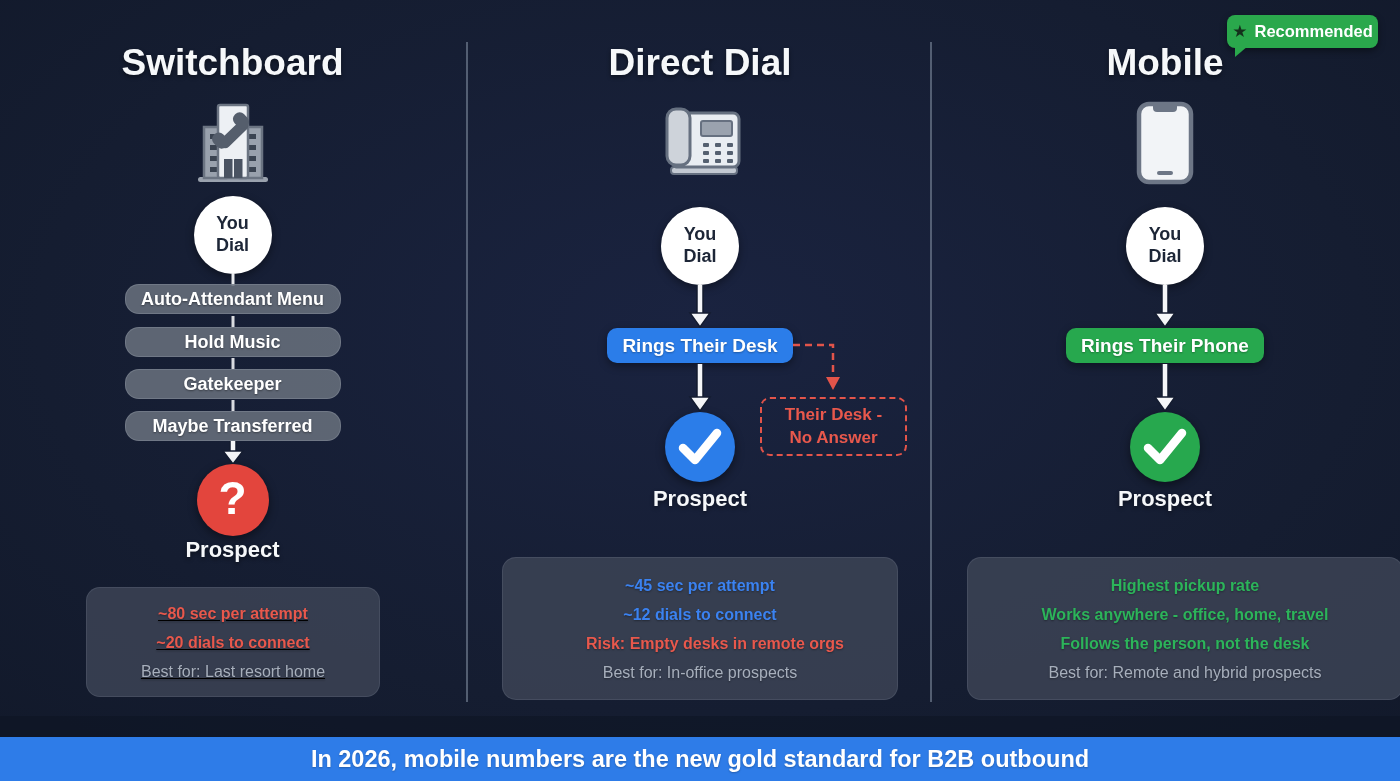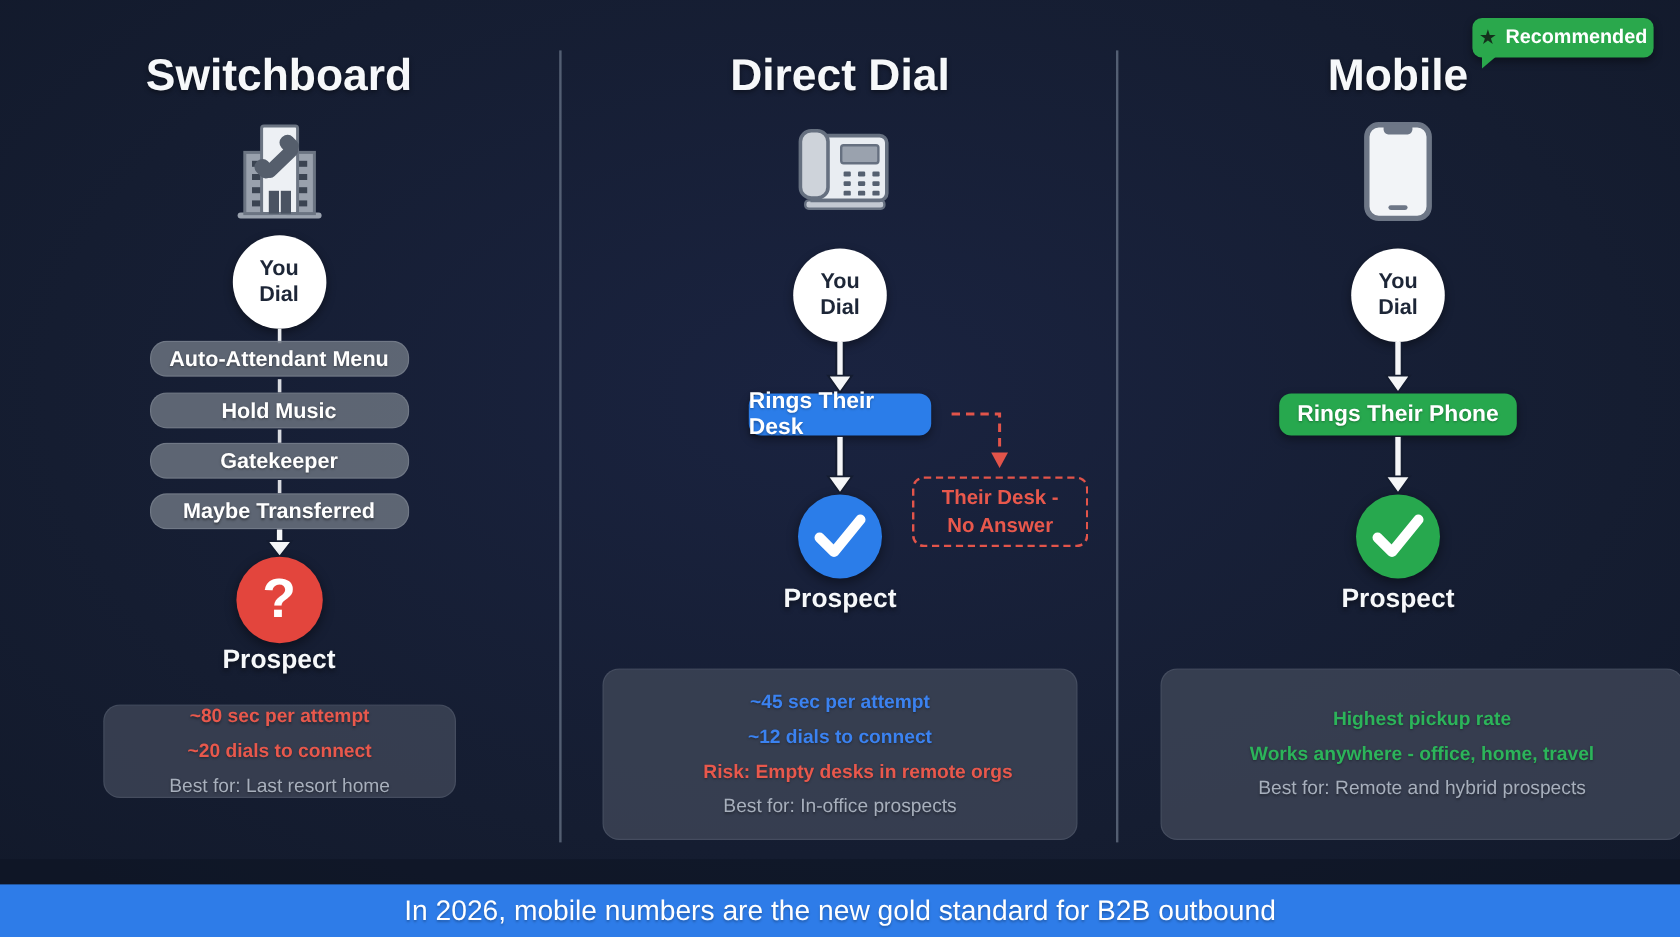--- a/index.html
+++ b/index.html
@@ -34,38 +34,38 @@
   .step-pill { width:216px; height:30px; border-radius:14px;
     background:rgba(104,112,124,.88); border:1px solid rgba(150,158,170,.35);
     color:#fff; font-weight:bold; font-size:18px;
     display:flex; align-items:center; justify-content:center;
     text-shadow:0 1px 2px rgba(0,0,0,.4); }
   .dash { width:3px; height:11px; background:rgba(238,240,243,.9); }
 
   .action-pill { height:35px; border-radius:10px; color:#fff; font-weight:bold; font-size:19px;
     display:flex; align-items:center; justify-content:center; top:328px;
     box-shadow:0 3px 8px rgba(0,0,0,.4); text-shadow:0 1px 2px rgba(0,0,0,.3); }
-  #pill-desk  { width:152px; background:#2b7de9; }
+  #pill-desk  { width:186px; background:#2b7de9; }
   #pill-phone { width:198px; background:#27a84e; }
 
   .outcome-circle { border-radius:50%; display:flex; align-items:center; justify-content:center;
     box-shadow:0 3px 10px rgba(0,0,0,.45); }
   #q-circle { width:72px; height:72px; background:#e3453d; top:464px; }
   #q-circle .qmark { color:#fff; font-size:46px; font-weight:bold; line-height:1; padding-bottom:4px; }
   #check-circle-blue  { width:70px; height:70px; background:#2b7de9; top:412px; }
   #check-circle-green { width:70px; height:70px; background:#27a84e; top:412px; }
 
   .prospect-label { width:100%; text-align:center; position:absolute;
     font-size:22px; font-weight:bold; color:#f6f8fa; text-shadow:0 2px 4px rgba(0,0,0,.45); }
   #col-switchboard .prospect-label { top:537px; }
   #col-directdial .prospect-label, #col-mobile .prospect-label { top:486px; }
 
   .stats-box { position:absolute; background:rgba(62,70,87,.8); border:1px solid rgba(140,150,165,.18);
     border-radius:14px; display:flex; flex-direction:column; align-items:center; justify-content:center; }
-  #stats-switchboard { left:46px; top:587px; width:294px; height:78px; }
+  #stats-switchboard { left:46px; top:587px; width:294px; height:110px;text-decoration:underline; }
   #stats-directdial  { left:2px;  top:557px; width:396px; height:143px; }
   #stats-mobile      { left:2px;  top:557px; width:436px; height:143px; }
   .stat-line { font-size:16px; font-weight:bold; line-height:29px; white-space:nowrap;
     text-shadow:0 1px 2px rgba(0,0,0,.35); }
   .stat-line.muted { font-weight:normal; }
 
   .risk-box { position:absolute; left:260px; top:397px; width:147px; height:59px;
     border:2.5px dashed #e2544a; border-radius:10px;
     display:flex; align-items:center; justify-content:center; text-align:center;
     color:#e8584c; font-weight:bold; font-size:17px; line-height:1.3; padding:0 10px; }
@@ -74,21 +74,21 @@
   .badge { position:absolute; left:262px; top:15px; width:151px; height:33px;
     background:#2aa84c; border-radius:8px; display:flex; align-items:center; justify-content:center;
     gap:7px; box-shadow:0 3px 7px rgba(0,0,0,.4); }
   .badge .star { color:#14301c; font-size:17px; line-height:1; }
   .badge .badge-label { color:#fff; font-weight:bold; font-size:16.5px; }
   .badge-tail { position:absolute; left:270px; top:46px; width:0; height:0;
     border-top:11px solid #2aa84c; border-right:13px solid transparent; }
 
   #banner { position:absolute; left:0; top:737px; width:1400px; height:44px; background:#2e7ce8;
     display:flex; align-items:center; justify-content:center; }
-  #banner .banner-text { color:#fff; font-weight:normal; font-size:23.5px; text-shadow:0 1px 2px rgba(0,0,0,.25); }
+  #banner .banner-text { color:#fff; font-weight:bold; font-size:23.5px; text-shadow:0 1px 2px rgba(0,0,0,.25); }
 
   svg { display:block; }
 </style>
 </head>
 <body>
 
 <div id="stage">
   <div class="bottom-shade"></div>
   <div class="divider" id="divider-1"></div>
   <div class="divider" id="divider-2"></div>
@@ -271,20 +271,21 @@
       <svg width="44" height="38" viewBox="0 0 44 38">
         <polyline points="5,20 17,32 39,5" fill="none" stroke="#ffffff" stroke-width="8.5" stroke-linecap="round" stroke-linejoin="round"></polyline>
       </svg>
     </div>
 
     <div class="prospect-label">Prospect</div>
 
     <div class="stats-box" id="stats-mobile">
       <div class="stat-line" style="color: rgb(44, 180, 90);">Highest pickup rate</div>
       <div class="stat-line" style="color: rgb(44, 180, 90);">Works anywhere - office, home, travel</div>
+      <div class="stat-line" style="color: rgb(44, 180, 90);">Follows the person, not the desk</div>
       <div class="stat-line muted" style="color: rgb(167, 175, 188);">Best for: Remote and hybrid prospects</div>
     </div>
   </div>
 
   <div id="banner">
     <span class="banner-text">In 2026, mobile numbers are the new gold standard for B2B outbound</span>
   </div>
 </div>
 
 </body></html>

